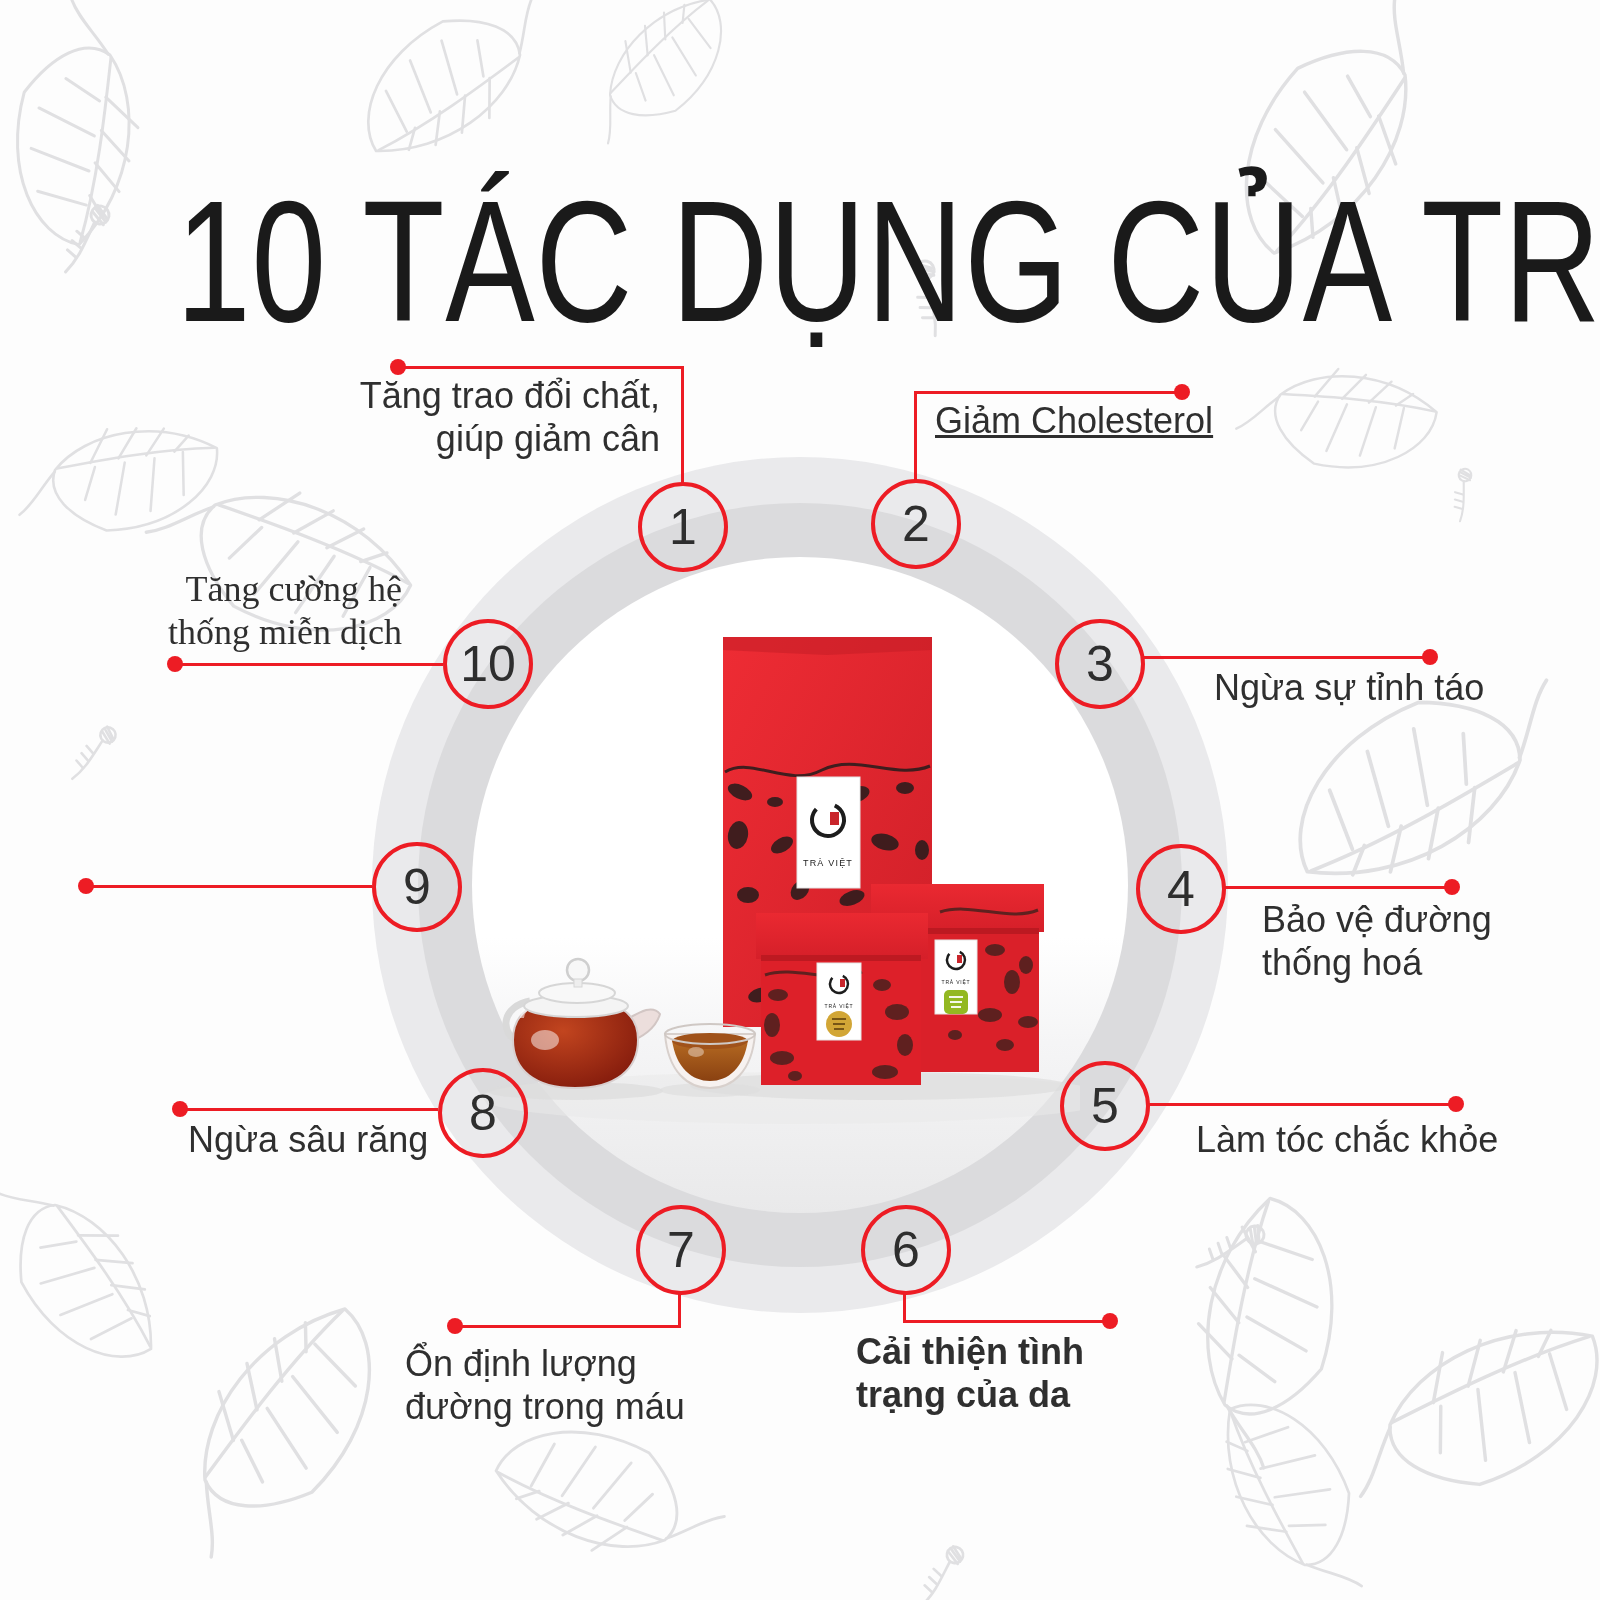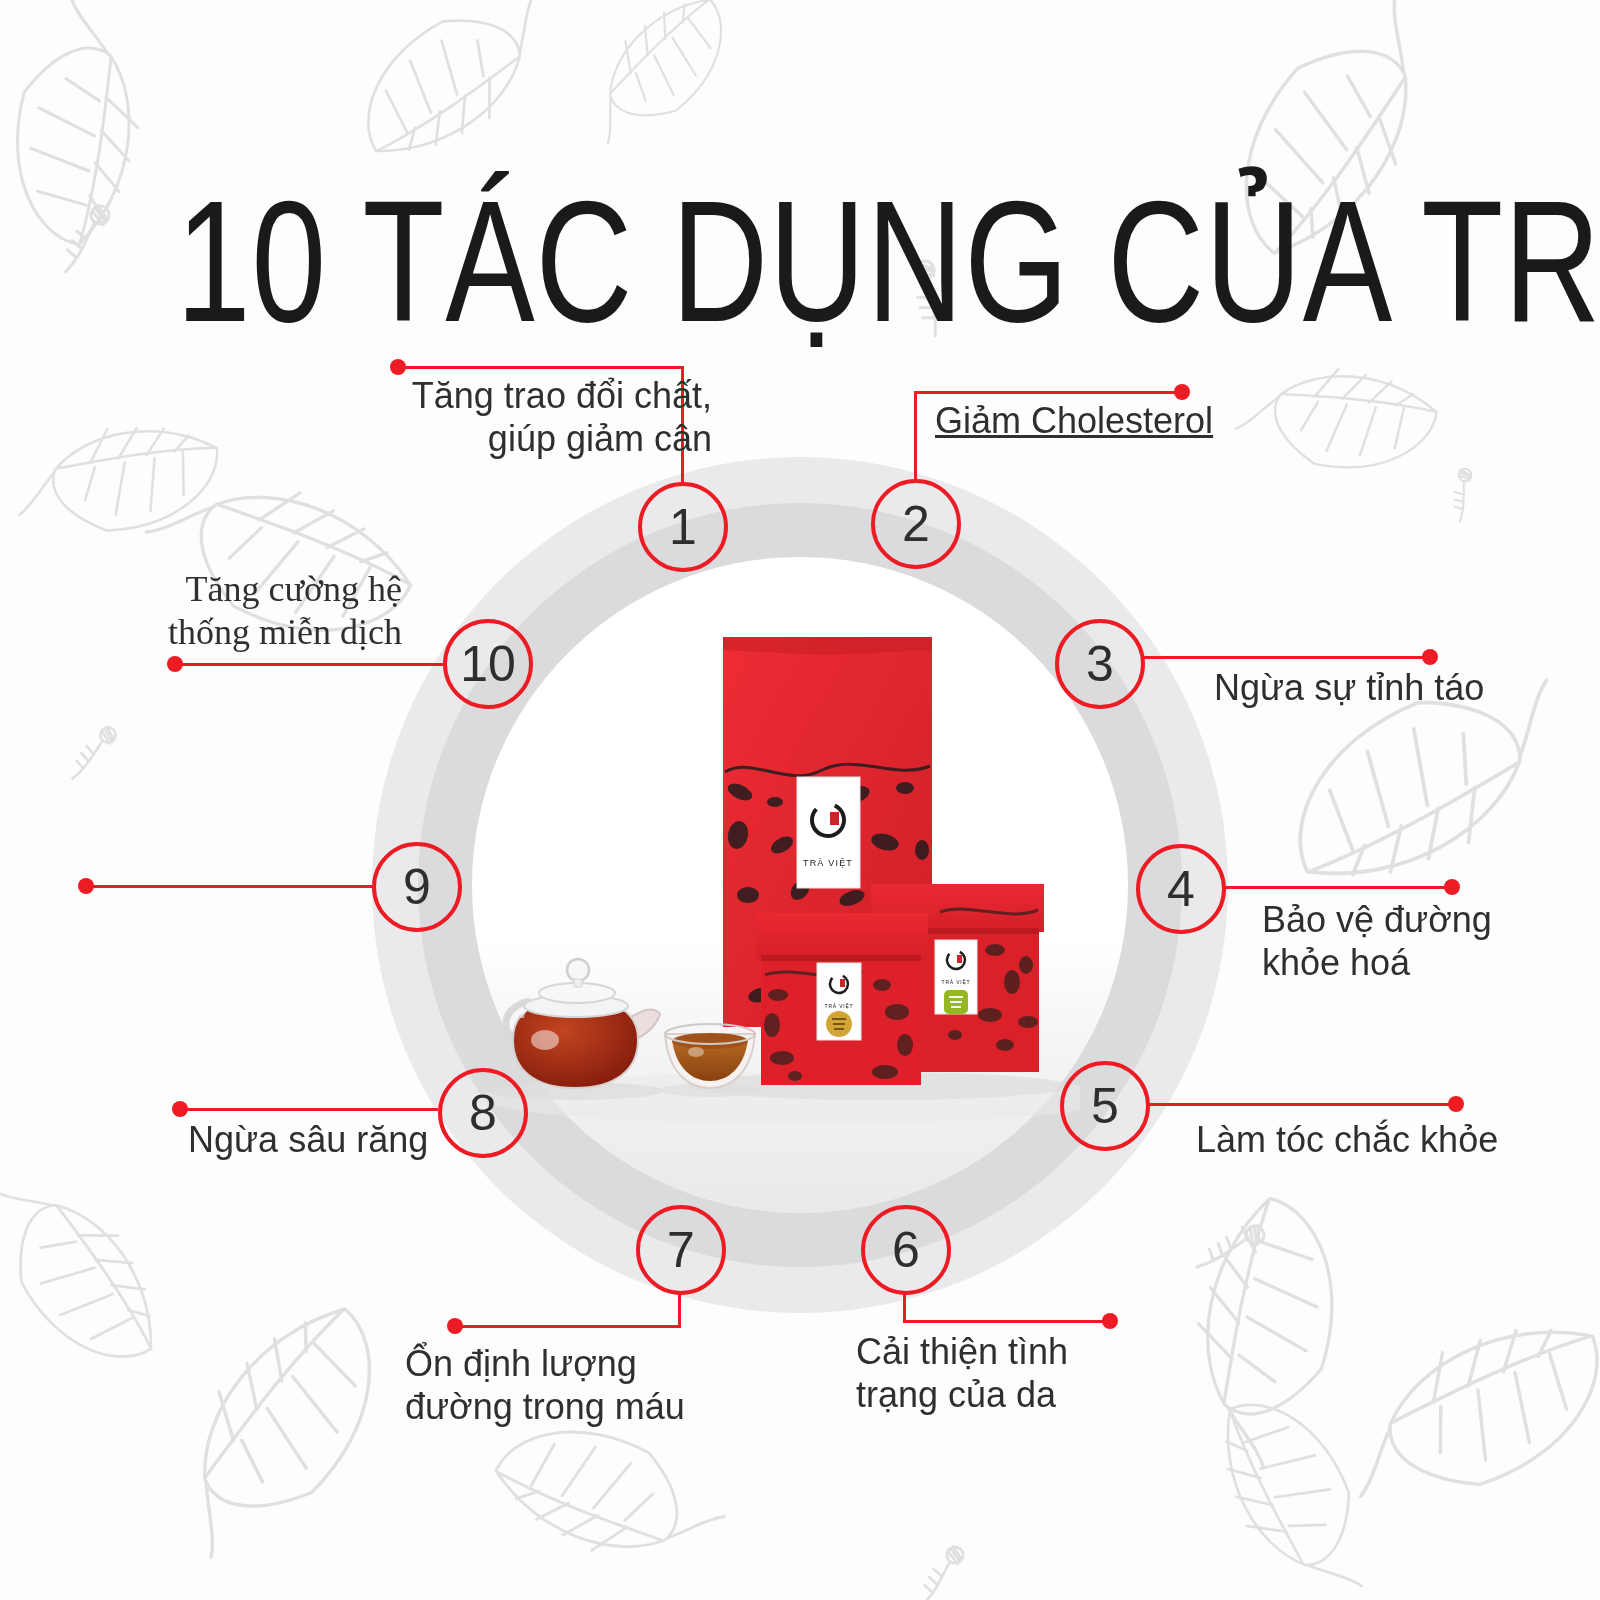--- a/index.html
+++ b/index.html
@@ -223,50 +223,50 @@
       <ellipse cx="710" cy="1034" rx="45" ry="10" fill="none" stroke="#cfc8c4" stroke-width="2"></ellipse>
       <ellipse cx="696" cy="1052" rx="8" ry="5" fill="#ffffff" opacity="0.4"></ellipse>
     </g>
   </svg>
 
   <div class="title">10 TÁC DỤNG CỦA TRÀ</div>
 
   <div class="dot" style="left:390px;top:359px;"></div>
   <div class="hline" style="left:398px;top:366px;width:286px;"></div>
   <div class="vline" style="left:681px;top:366px;height:118px;"></div>
-  <div class="label ta-r" style="right:888px;top:374px;width:430px;">Tăng trao đổi chất,
+  <div class="label ta-r" style="right:940px;top:374px;width:430px;">Tăng trao đổi chất,
 giúp giảm cân</div>
   <div class="num-circle" style="left:638px;top:482px;">1</div>
 
   <div class="dot" style="left:1174px;top:384px;"></div>
   <div class="hline" style="left:914px;top:391px;width:268px;"></div>
   <div class="vline" style="left:914px;top:391px;height:90px;"></div>
   <div class="label" style="left:935px;top:399px;text-decoration:underline;">Giảm Cholesterol</div>
   <div class="num-circle" style="left:871px;top:479px;">2</div>
 
   <div class="dot" style="left:1422px;top:649px;"></div>
   <div class="hline" style="left:1143px;top:656px;width:287px;"></div>
   <div class="label" style="left:1214px;top:666px;">Ngừa sự tỉnh táo</div>
   <div class="num-circle" style="left:1055px;top:619px;">3</div>
 
   <div class="dot" style="left:1444px;top:879px;"></div>
   <div class="hline" style="left:1224px;top:886px;width:228px;"></div>
   <div class="label" style="left:1262px;top:898px;">Bảo vệ đường
-khỏe hoá</div>
+thống hoá</div>
   <div class="num-circle" style="left:1136px;top:844px;">4</div>
 
   <div class="dot" style="left:1448px;top:1096px;"></div>
   <div class="hline" style="left:1148px;top:1103px;width:308px;"></div>
   <div class="label" style="left:1196px;top:1118px;">Làm tóc chắc khỏe</div>
   <div class="num-circle" style="left:1060px;top:1061px;">5</div>
 
   <div class="dot" style="left:1102px;top:1313px;"></div>
   <div class="vline" style="left:903px;top:1293px;height:30px;"></div>
   <div class="hline" style="left:903px;top:1320px;width:207px;"></div>
-  <div class="label ta-c" style="left:856px;top:1330px;width:300px;">Cải thiện tình
+  <div class="label ta-c" style="left:856px;top:1330px;width:300px;font-weight:bold;">Cải thiện tình
 trạng của da</div>
   <div class="num-circle" style="left:861px;top:1205px;">6</div>
 
   <div class="dot" style="left:447px;top:1318px;"></div>
   <div class="vline" style="left:678px;top:1293px;height:35px;"></div>
   <div class="hline" style="left:455px;top:1325px;width:226px;"></div>
   <div class="label ta-c" style="left:405px;top:1342px;width:305px;">Ổn định lượng
 đường trong máu</div>
   <div class="num-circle" style="left:636px;top:1205px;">7</div>
 

